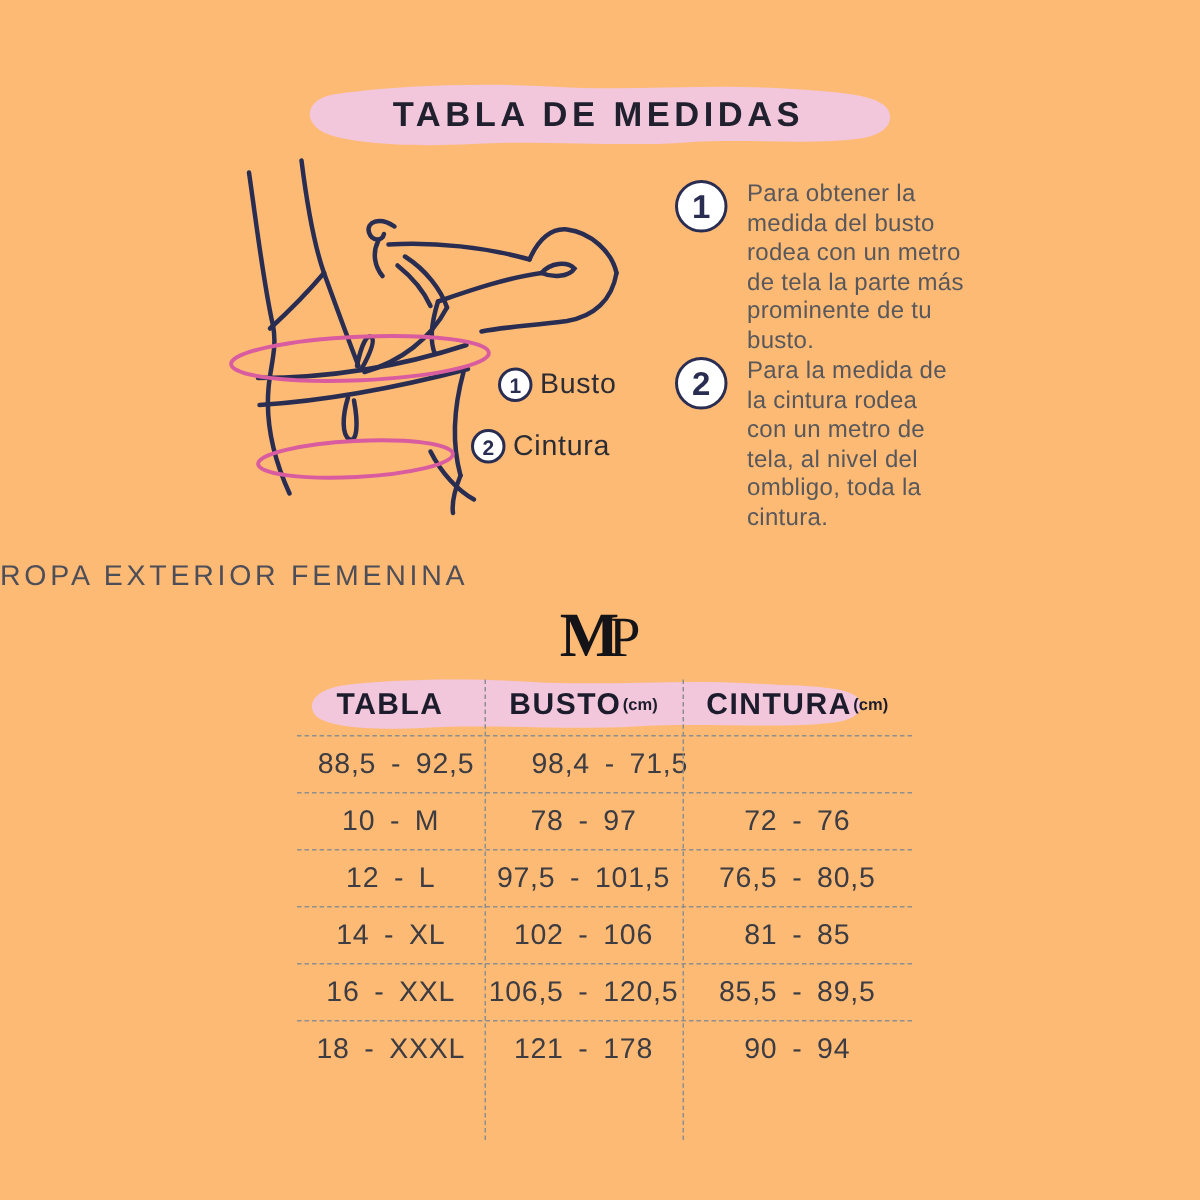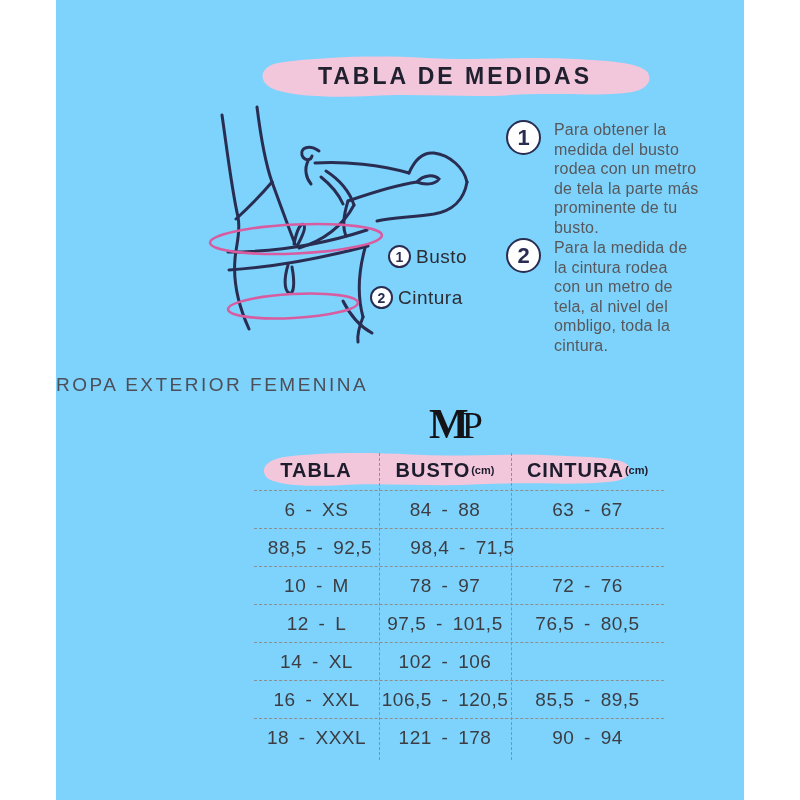--- a/index.html
+++ b/index.html
@@ -1,20 +1,20 @@
 <!DOCTYPE html>
 <html><head>
 <meta charset="utf-8">
 <style>
   * { margin: 0; padding: 0; box-sizing: border-box; }
   html,body { background:#fff; }
   body { font-family: "Liberation Sans", sans-serif; }
   .canvas {
-    position: relative; width: 688px; height: 800px;
-    background: #7dd3fc; overflow: hidden; margin: 0 auto;
+    position: relative; width: 800px; height: 800px;
+    background: #fdba74; overflow: hidden; margin: 0 auto;
   }
   
   .title-blob { position:absolute; left:200px; top:54px; width:398px; height:45px; }
   .title-blob svg { position:absolute; inset:0; width:100%; height:100%; }
   .title-text {
     position:absolute; inset:0; display:flex; align-items:center; justify-content:center;
     font-size:23px; font-weight:bold; letter-spacing:3px; color:#20202f;
   }
   
   .figure { position:absolute; left:135px; top:105px; width:310px; height:250px; }
@@ -156,41 +156,37 @@
           <span class="unit">(cm)</span>
       </div>
       <div class="th c2">
         <span>CINTURA</span>
           <span class="unit">(cm)</span>
       </div>
     </div>
 
     <div class="tbody">
       <div class="tr">
-        <div class="td c0">6 - XS</div>
-        <div class="td c1">84 - 88</div>
-        <div class="td c2">63 - 67</div>
-      </div>
-      <div class="tr">
         <div class="td c1">88,5 - 92,5</div>
         <div class="td c2">98,4 - 71,5</div>
       </div>
       <div class="tr">
         <div class="td c0">10 - M</div>
         <div class="td c1">78 - 97</div>
         <div class="td c2">72 - 76</div>
       </div>
       <div class="tr">
         <div class="td c0">12 - L</div>
         <div class="td c1">97,5 - 101,5</div>
         <div class="td c2">76,5 - 80,5</div>
       </div>
       <div class="tr">
         <div class="td c0">14 - XL</div>
         <div class="td c1">102 - 106</div>
+        <div class="td c2">81 - 85</div>
       </div>
       <div class="tr">
         <div class="td c0">16 - XXL</div>
         <div class="td c1">106,5 - 120,5</div>
         <div class="td c2">85,5 - 89,5</div>
       </div>
       <div class="tr">
         <div class="td c0">18 - XXXL</div>
         <div class="td c1">121 - 178</div>
         <div class="td c2">90 - 94</div>

